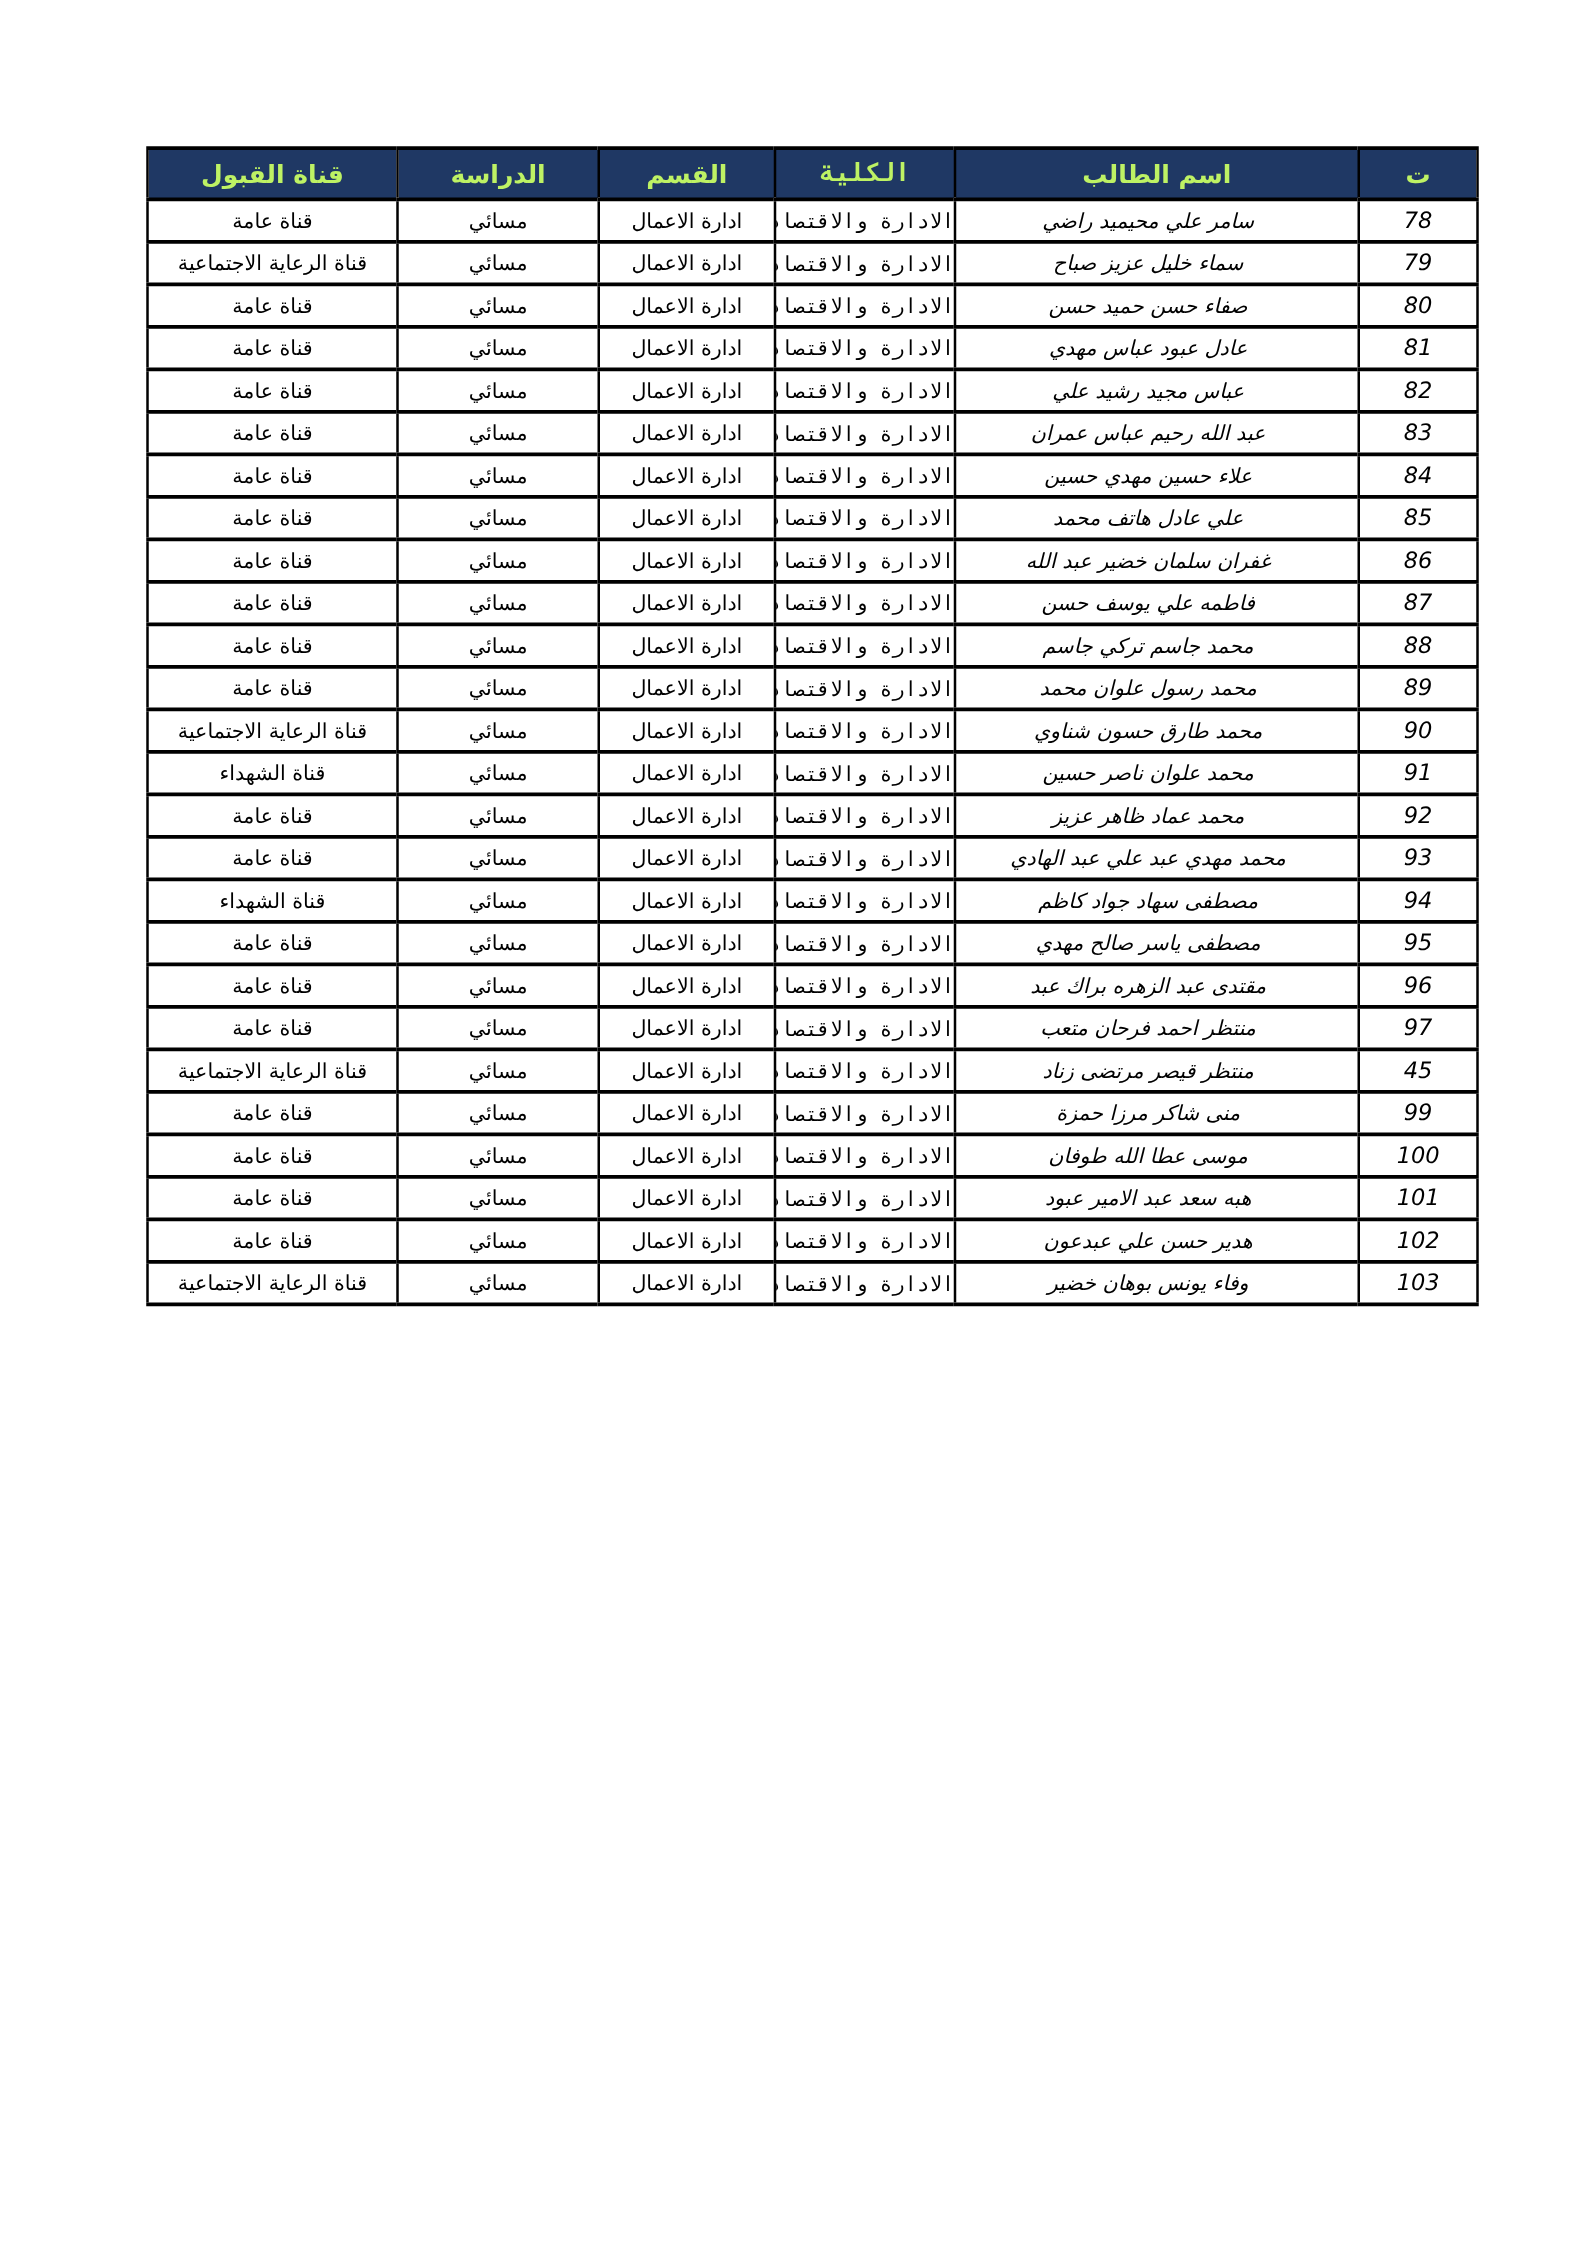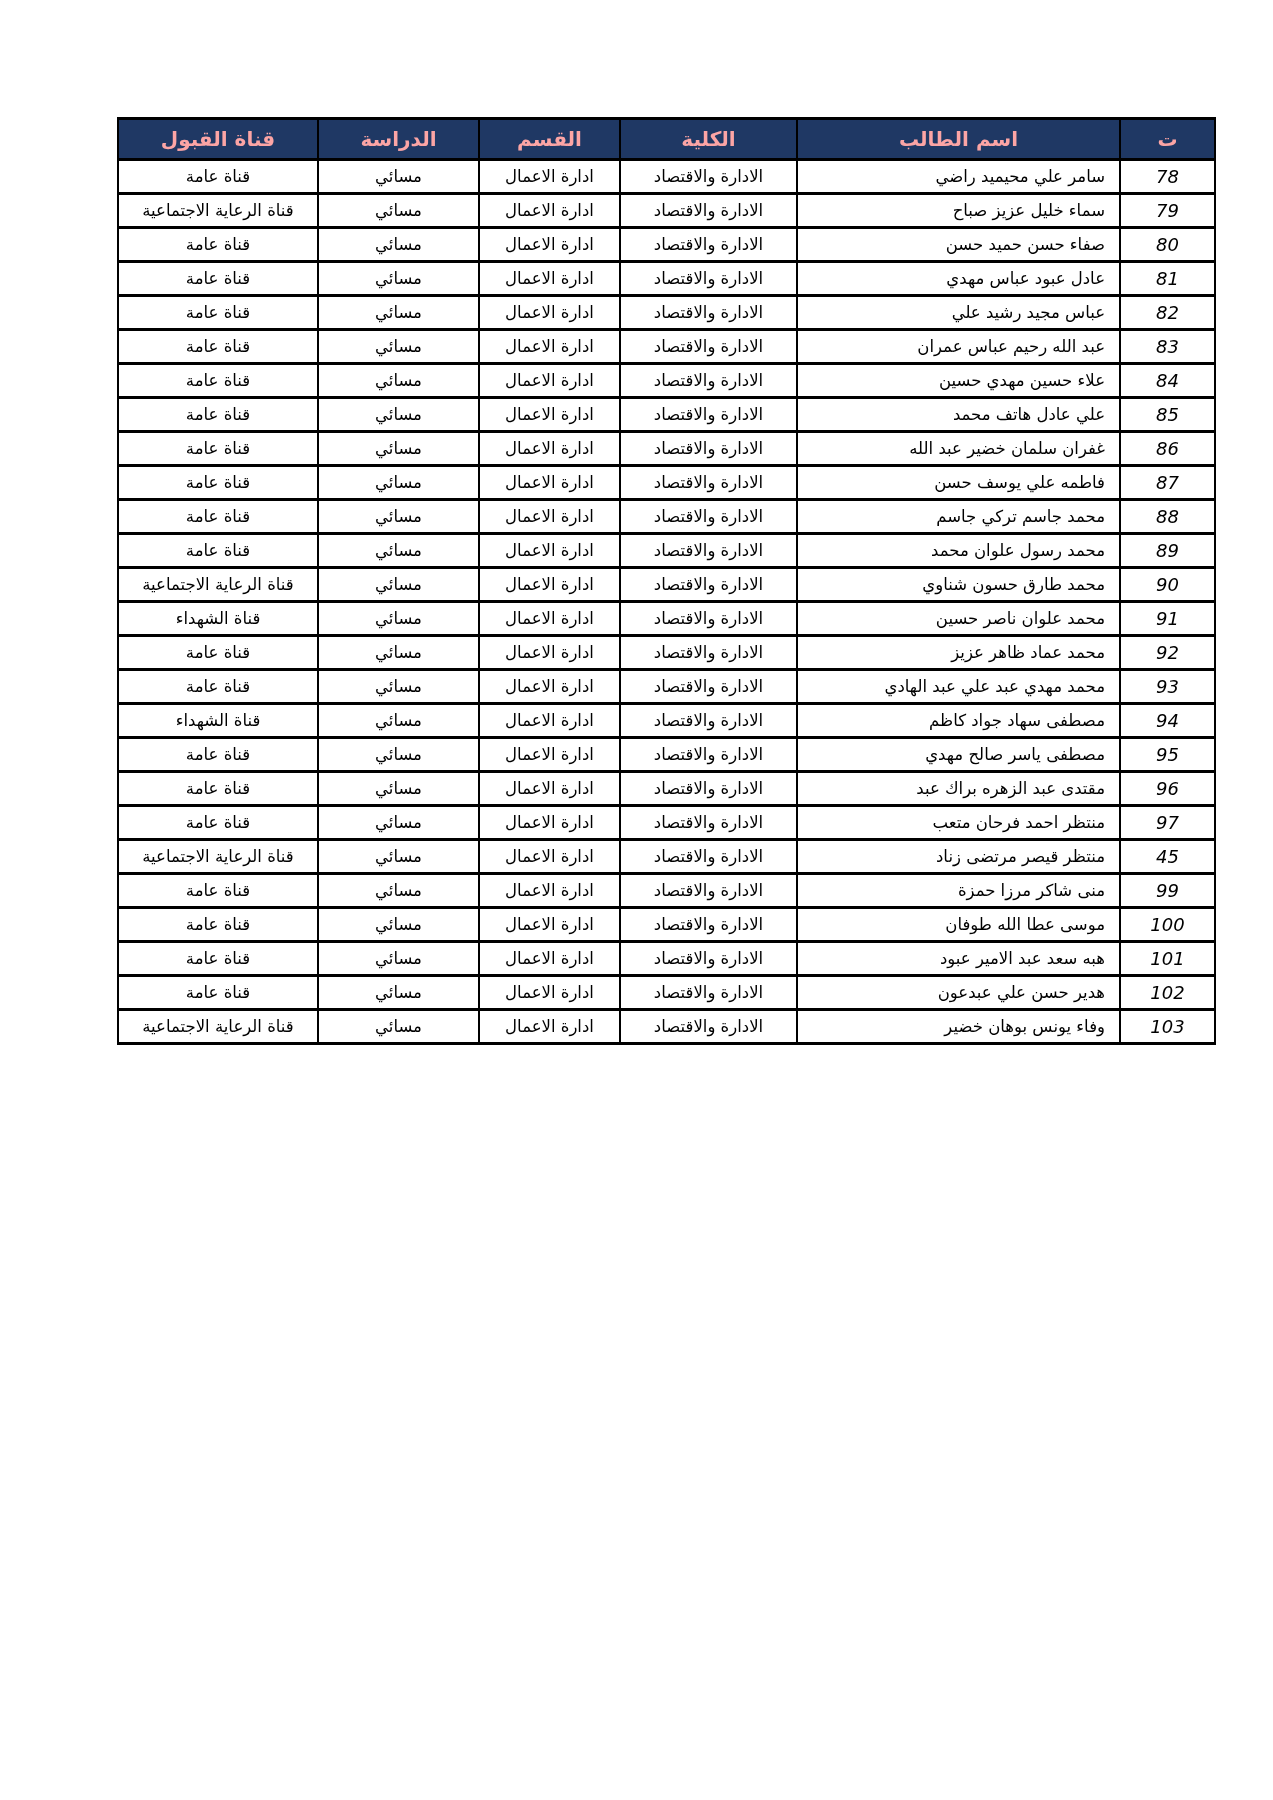--- a/index.html
+++ b/index.html
@@ -27,40 +27,40 @@
     border: 2px solid #000000;
     border-top-width: 3px;
     border-bottom-width: 3px;
     text-align: center;
     vertical-align: middle;
     overflow: hidden;
     white-space: nowrap;
   }
   .students-table th {
     background: #1f3864;
-    color: #fca5a5;
+    color: #bef264;
     font-size: 20px;
     font-weight: bold;
     height: 41px;
   }
   .students-table td {
     background: #ffffff;
     color: #000000;
     font-size: 16.5px;
     height: 34px;
   }
   
   .col-no      { width: 95px;  }
   .col-name    { width: 323px; }
-  .col-college { width: 177px; }
+  .col-college { width: 144px; font-family: Liberation Mono, monospace; }
   .col-dept    { width: 141px; }
   .col-study   { width: 161px; }
   .col-channel { width: 200px; }
   
-  td.col-name { text-align: right; padding-right: 14px; }
+  td.col-name { padding-right: 14px; font-style: italic; }
   td.col-no { font-size: 18px; font-style: italic; }
 </style>
 </head>
 <body>
 
 <div class="page">
   <table class="students-table">
     <thead>
       <tr>
         <th class="col-no">ت</th>

